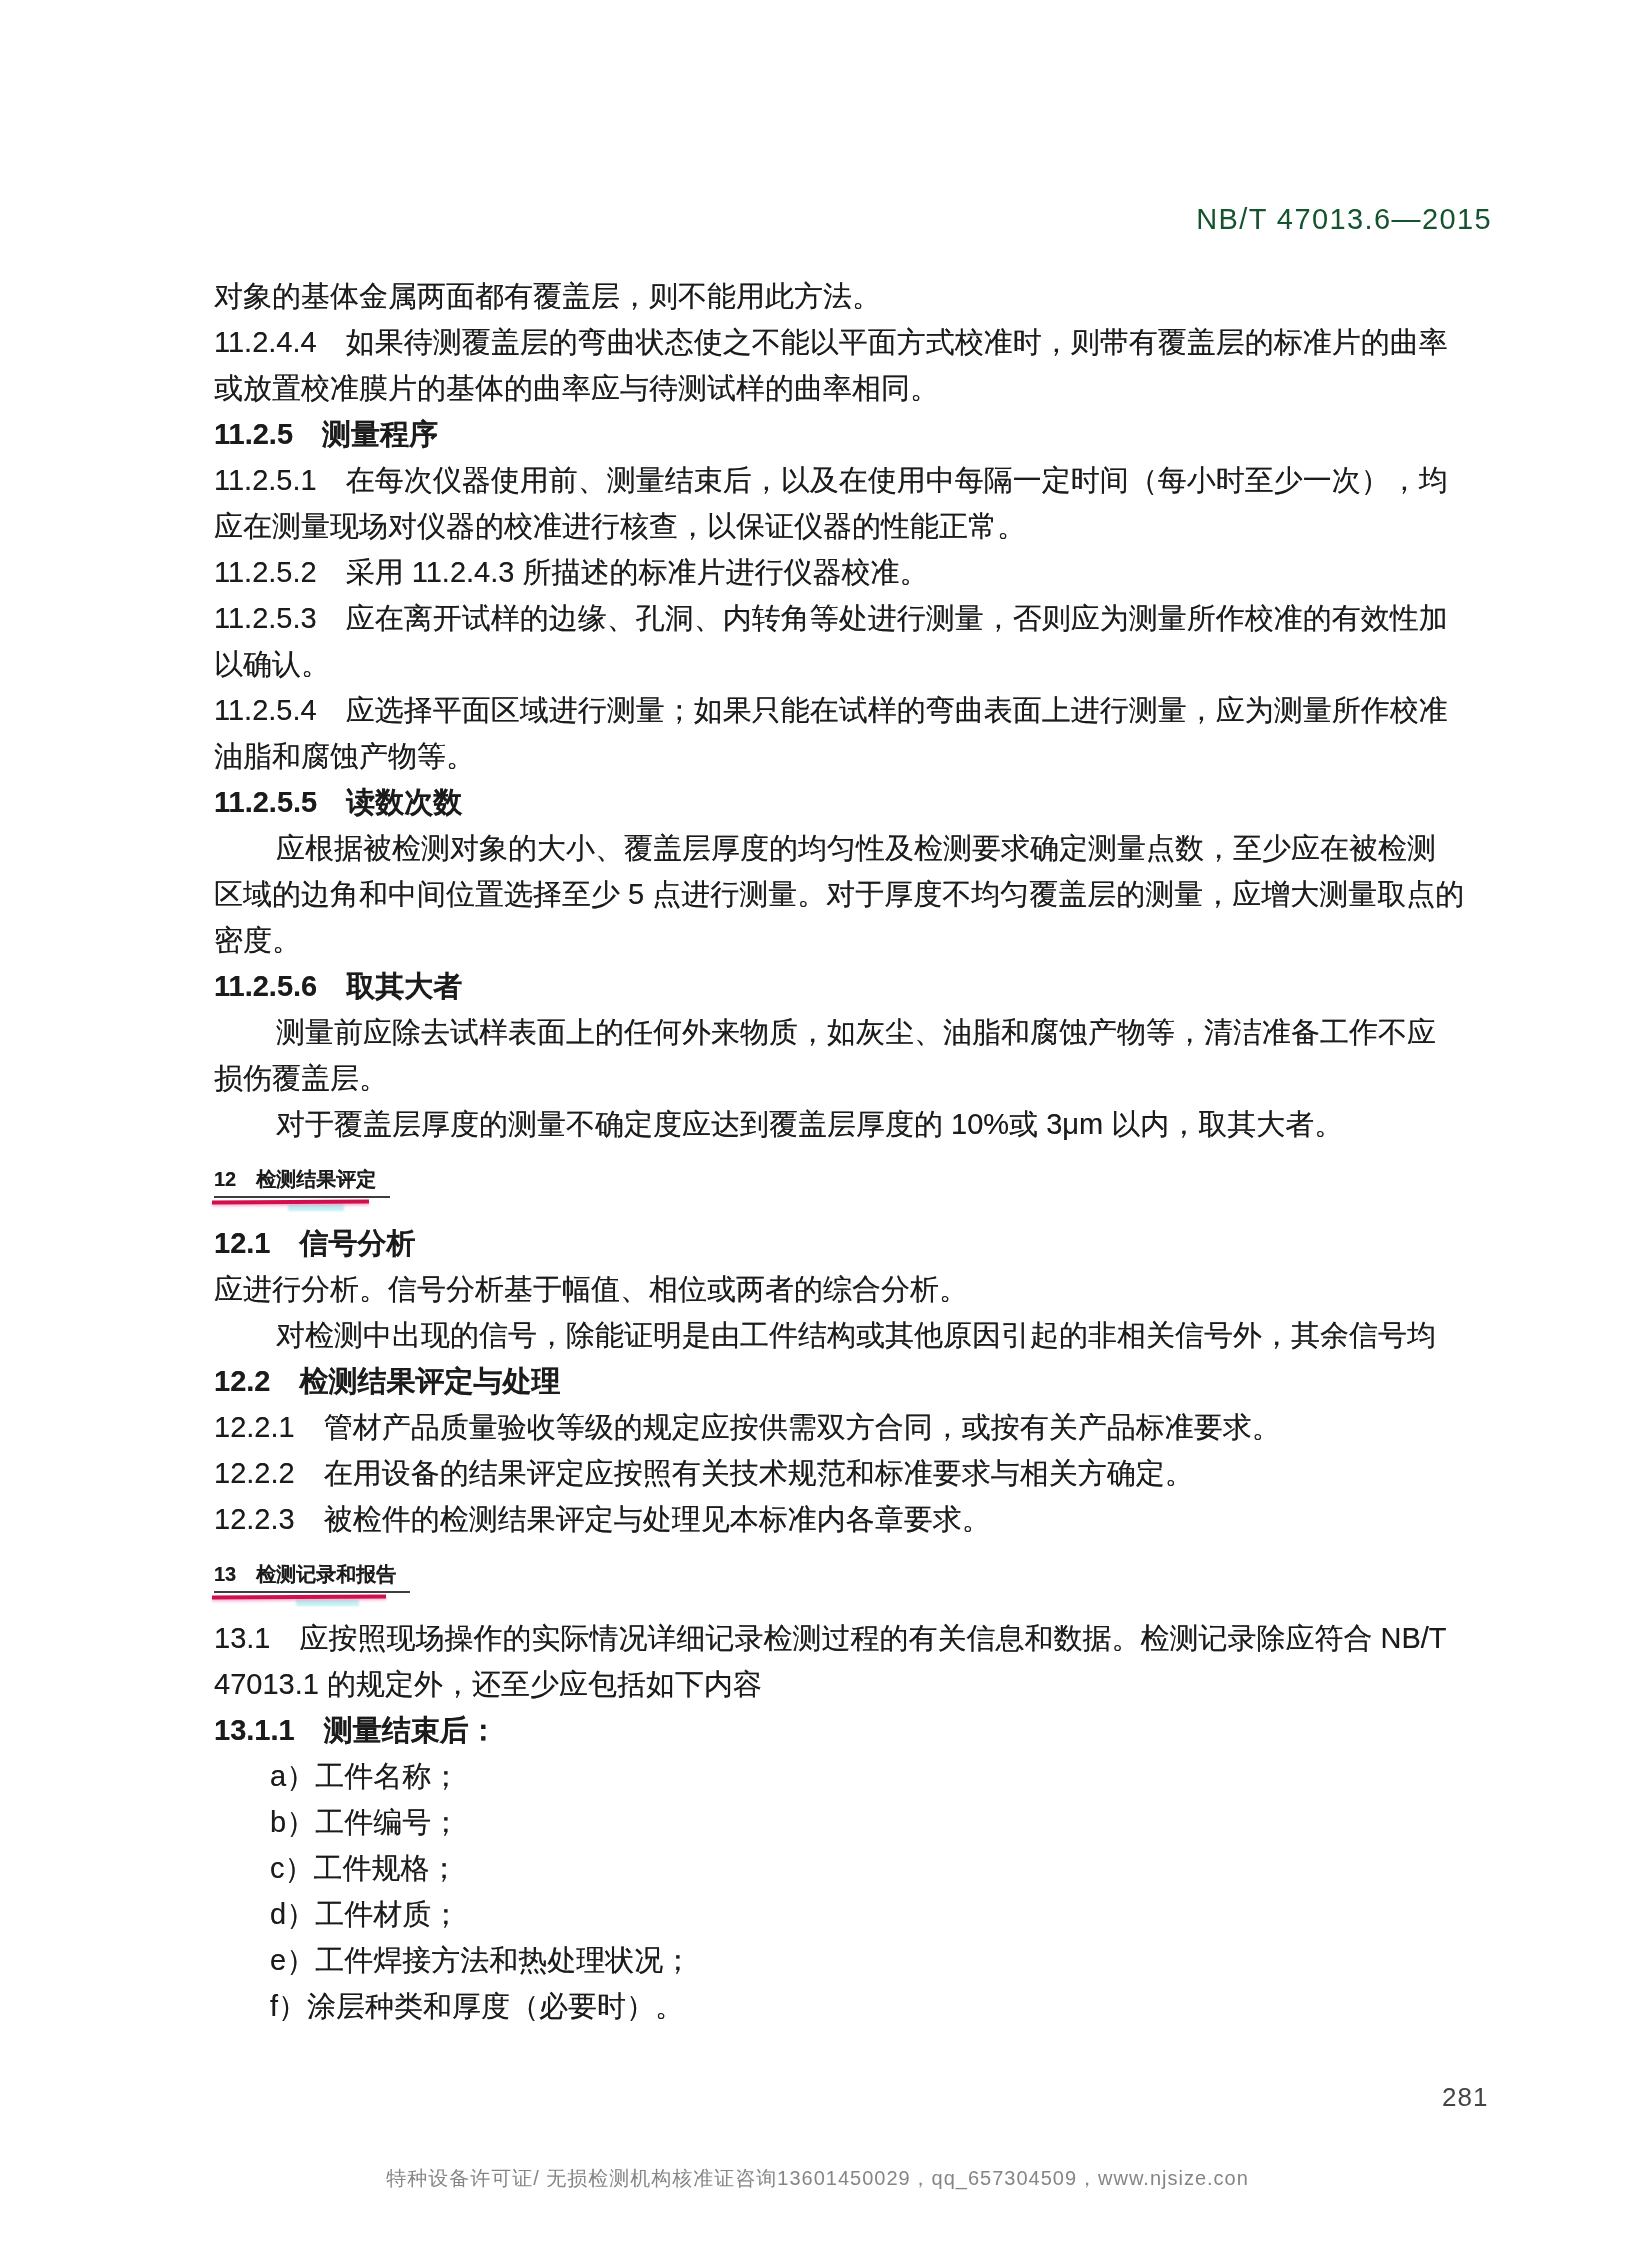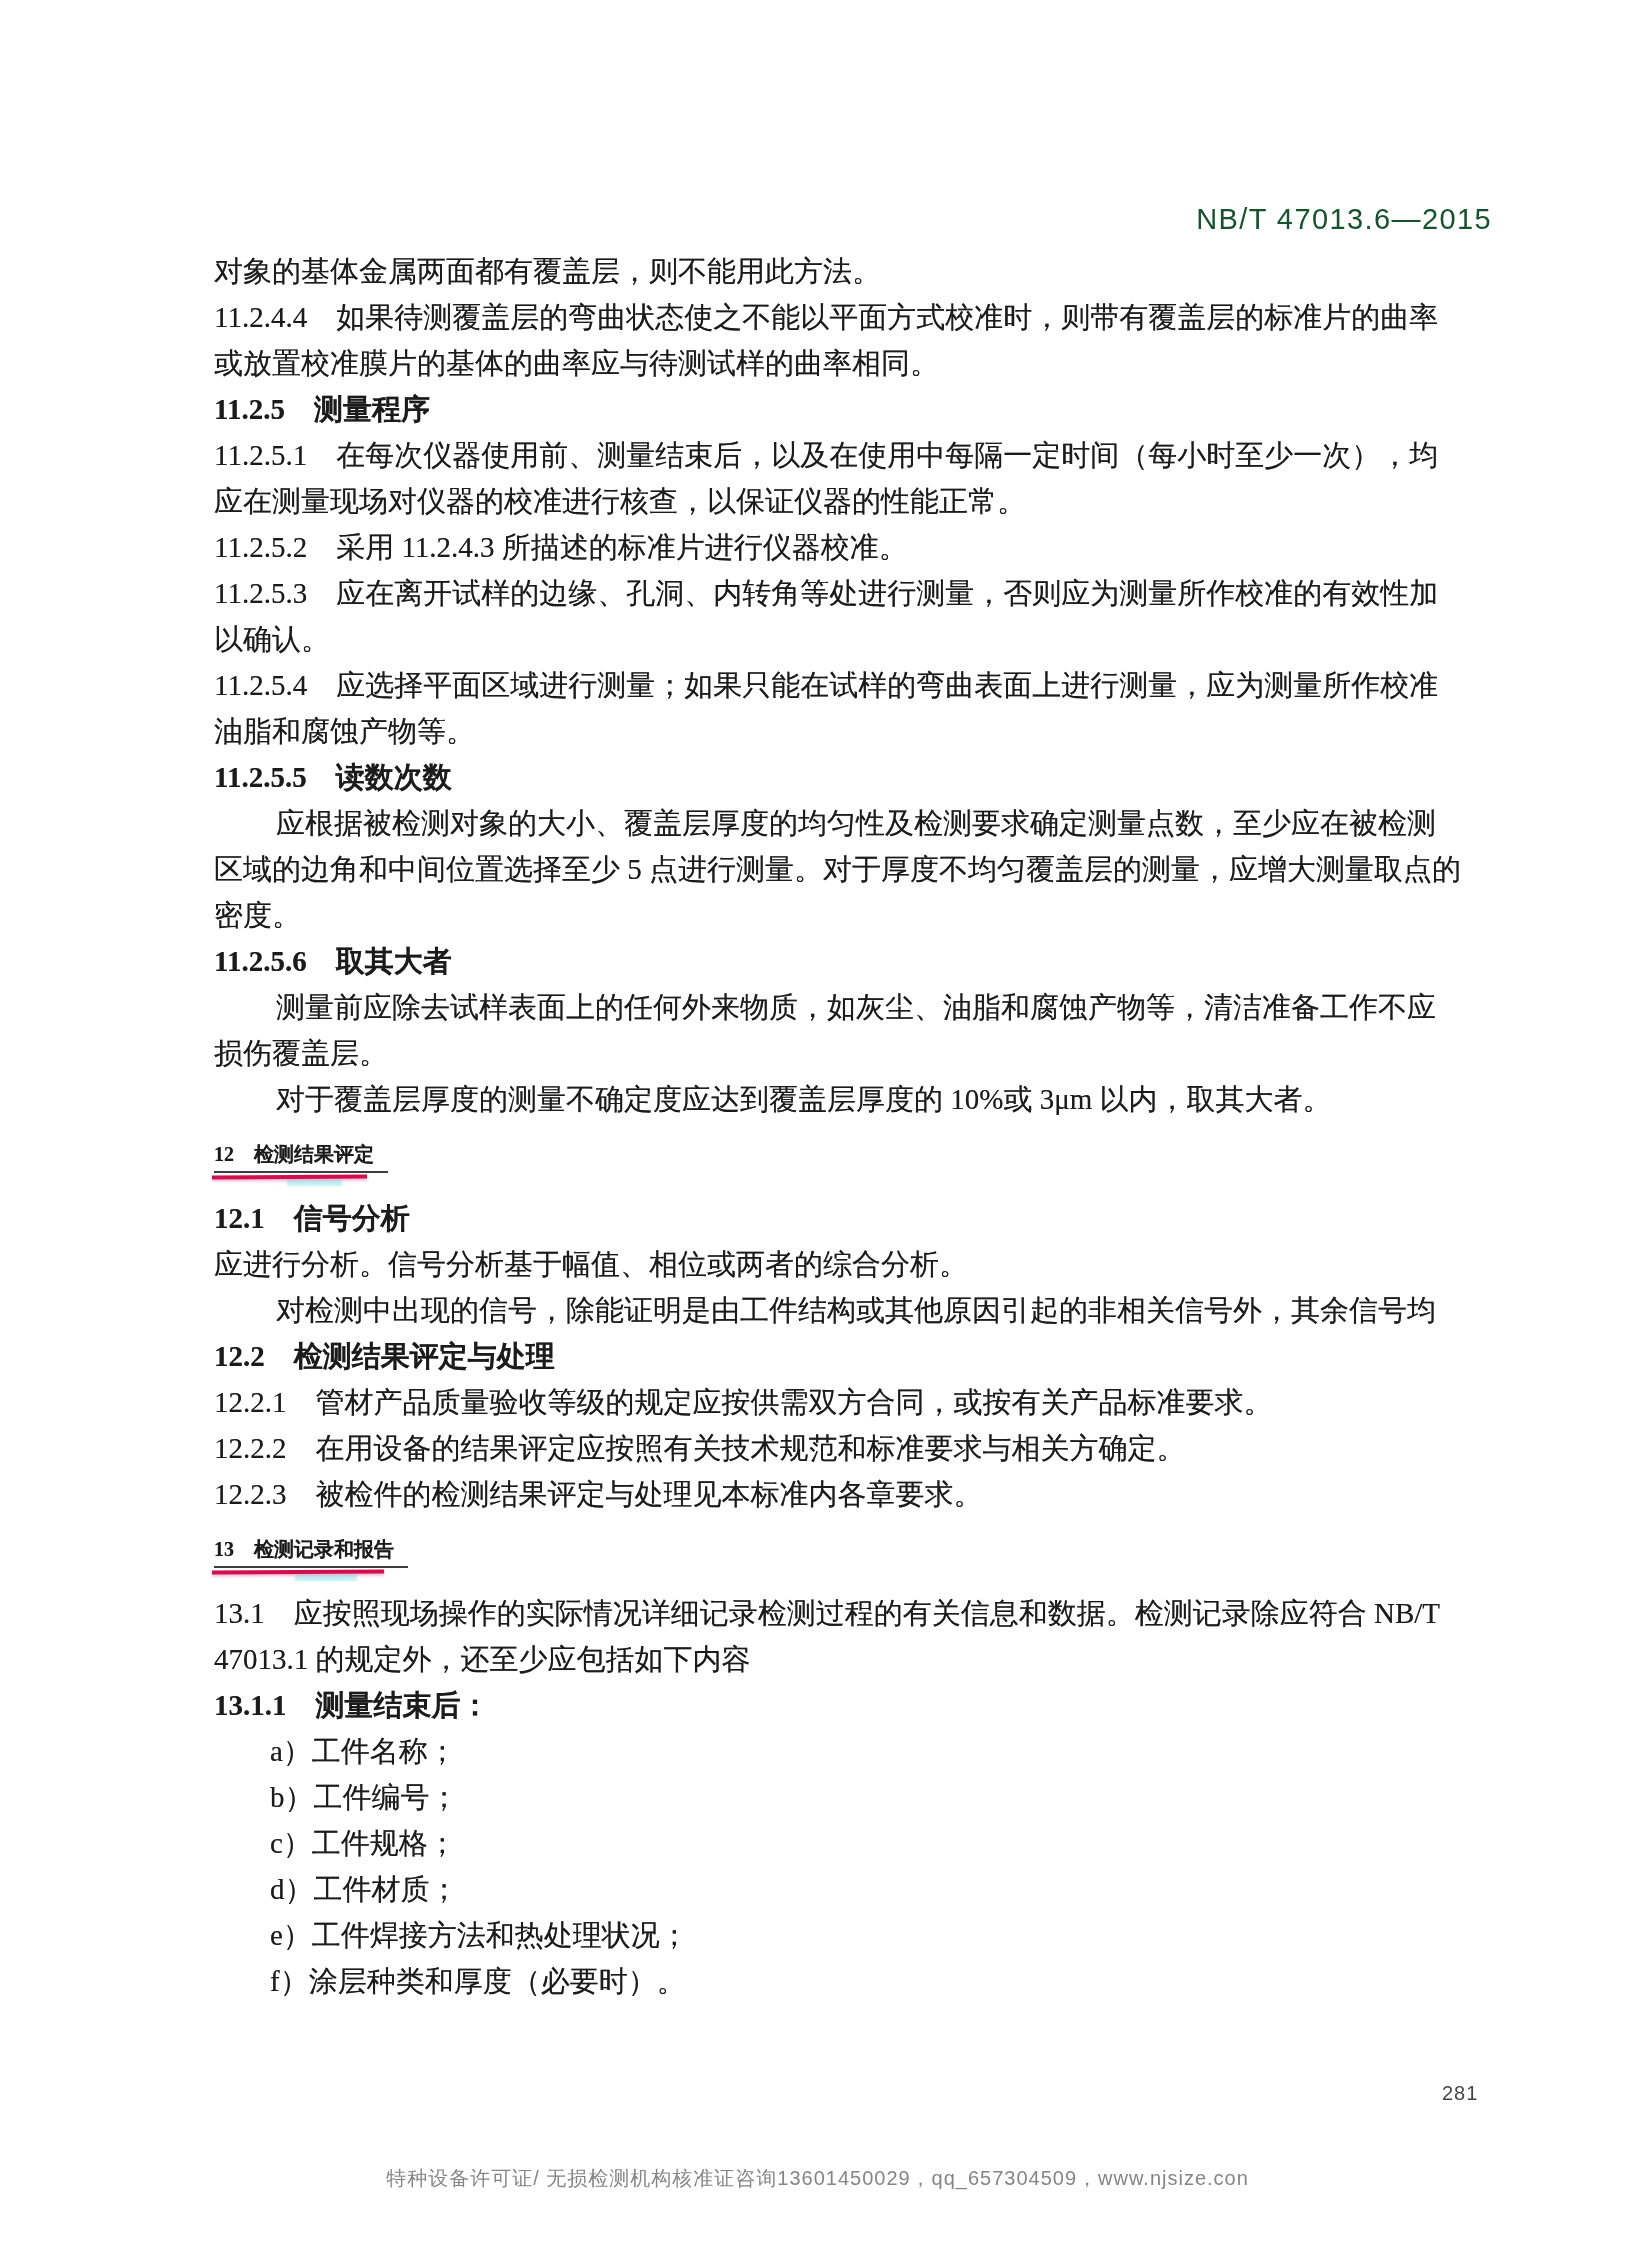--- a/index.html
+++ b/index.html
@@ -21,23 +21,22 @@
     top: 203px;
     right: 143px;
     font-size: 29px;
     letter-spacing: 1.4px;
     color: #14532d;
     white-space: pre;
   }
   .doc-body {
     position: absolute;
     left: 214px;
-    top: 248px;
+    top: 273px;
     width: 1279px;
-    font-family: Liberation Serif, serif;
   }
   .line {
     height: 46px;
     display: flex;
     align-items: center;
     font-size: 29px;
     line-height: 1;
     white-space: pre;
     color: #1b1b1b;
     text-shadow: 0 0 0.5px rgba(20,20,20,0.55);
@@ -79,21 +78,21 @@
     bottom: -14.5px;
     height: 6.8px;
     background: #a8eef0;
     opacity: 0.75;
     filter: blur(1px);
   }
   .page-number {
     position: absolute;
     left: 1442px;
     top: 2082px;
-    font-size: 20px;
+    font-size: 26px;
     color: #444;
     letter-spacing: 1px;
   }
   .footer-line {
     position: absolute;
     left: 0;
     top: 2165px;
     width: 100%;
     text-align: center;
     font-size: 20px;

